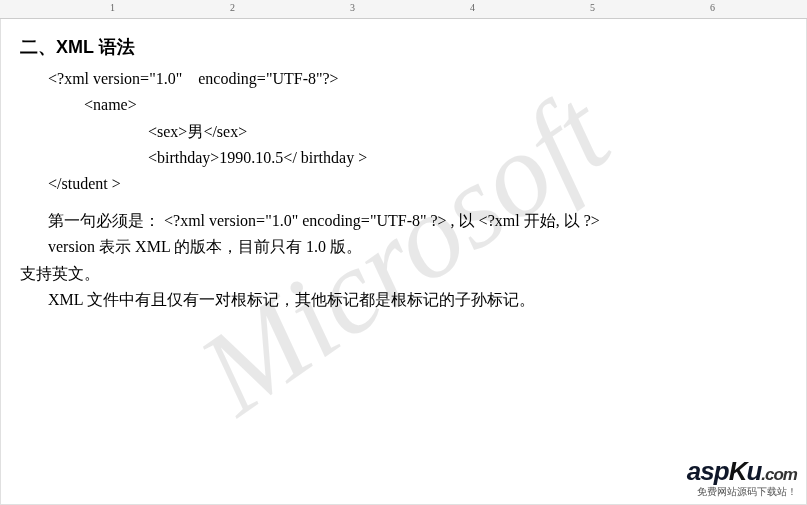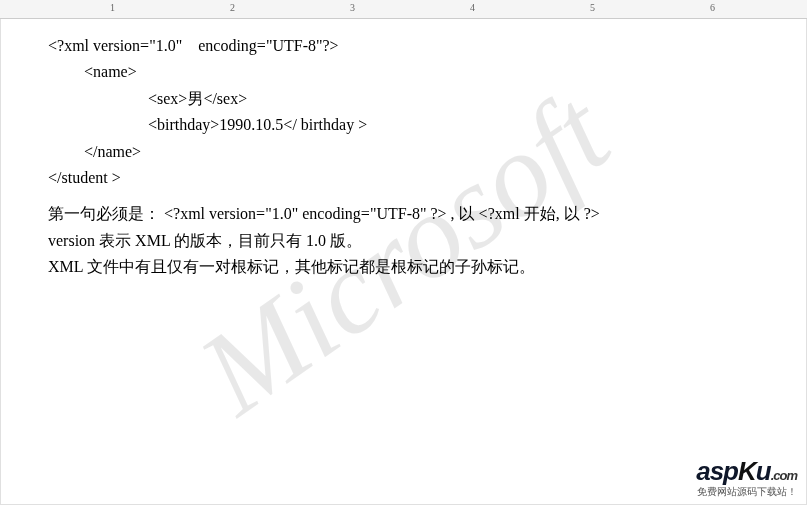--- a/index.html
+++ b/index.html
@@ -74,21 +74,21 @@
   }
   .logo-main {
     font-family: Arial, sans-serif;
     font-weight: bold;
     font-size: 26px;
     font-style: italic;
     letter-spacing: -1px;
   }
   .logo-red { color: #0f172a; }
   .logo-blk { color: #111; }
-  .logo-com { color: #333; font-size: 13px; font-style: italic; }
+  .logo-com { color: #333; font-size: 17px; font-style: italic; }
   .logo-sub {
     font-size: 10px;
     color: #555;
     margin-top: -2px;
   }
   .border-img {
     position: absolute;
     inset: 0;
     border: 1px solid rgba(0,0,0,0.12);
     pointer-events: none;
@@ -105,33 +105,34 @@
   <span class="ruler-num" style="left:350px">3</span>
   <span class="ruler-num" style="left:470px">4</span>
   <span class="ruler-num" style="left:590px">5</span>
   <span class="ruler-num" style="left:710px">6</span>
 </div>
 
 <div class="watermark">Microsoft</div>
 
 <div class="page content-layer">
 
+  <div class="heading">二、XML 语法</div>
 
   <div class="code-block">
     <div>&lt;?xml version="1.0"    encoding="UTF-8"?&gt;</div>
     <div class="indent1">&lt;name&gt;</div>
     <div class="indent3">&lt;sex&gt;男&lt;/sex&gt;</div>
     <div class="indent3">&lt;birthday&gt;1990.10.5&lt;/ birthday &gt;</div>
-    <div class="indent1">&lt;/name&gt;</div>
     <div>&lt;/student &gt;</div>
   </div>
 
   <div class="para">
     <div class="para-line">第一句必须是：  &lt;?xml version="1.0"    encoding="UTF-8" ?&gt; , 以 &lt;?xml 开始, 以 ?&gt;</div>
     <div class="para-line">version 表示 XML 的版本，目前只有 1.0 版。</div>
+    <div class="para-line-noindent">支持英文。</div>
     <div class="para-line">XML 文件中有且仅有一对根标记，其他标记都是根标记的子孙标记。</div>
   </div>
 
 </div>
 
 <div class="logo">
   <div class="logo-main">
     <span class="logo-red">asp</span><span class="logo-blk">K</span><span class="logo-red">u</span><span class="logo-com">.com</span>
   </div>
   <div class="logo-sub">免费网站源码下载站！</div>

